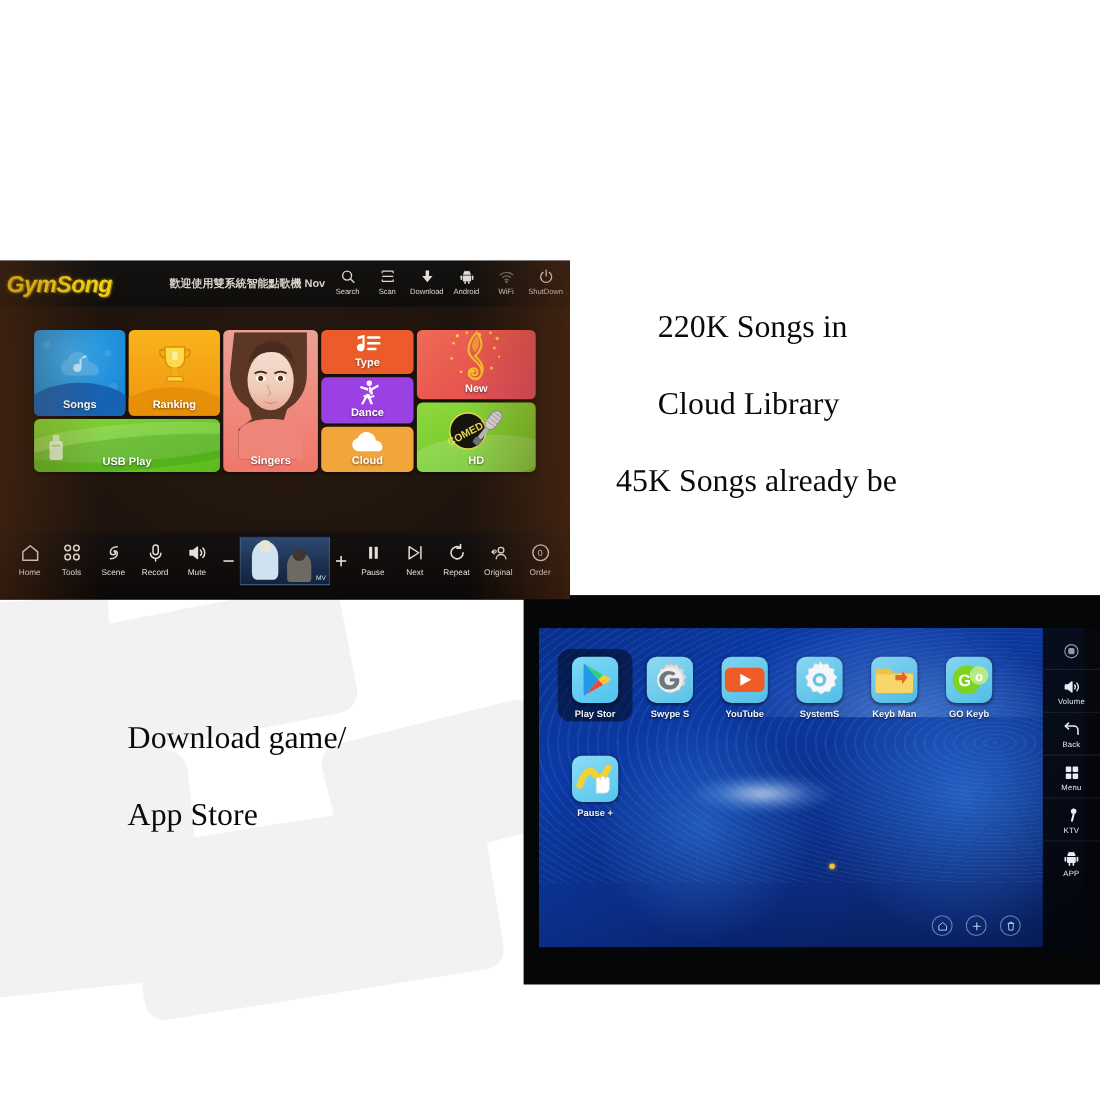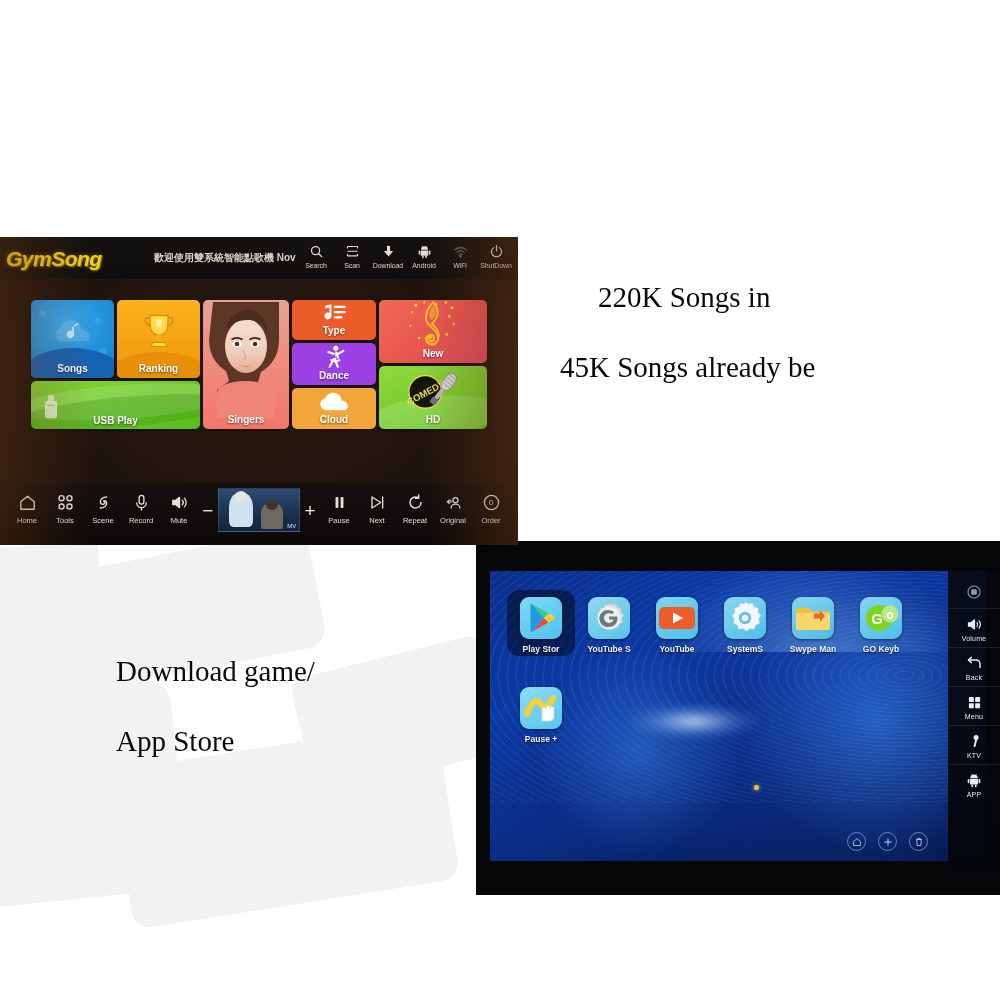--- a/index.html
+++ b/index.html
@@ -596,21 +596,21 @@
     </div>
 
     <div class="appicon" style="left:92px;top:26px;">
       <span class="sq gsettings">
         <svg width="42" height="42" viewBox="0 0 42 42">
           <path d="M21 5l3 2.6 3.9-.8 1.7 3.6 3.9.9-.3 4 2.8 2.8-2.2 3.4 1 3.9-3.6 1.7-1.4 3.7-4-.4-3.2 2.4-3.2-2.4-4 .4-1.4-3.7-3.6-1.7 1-3.9-2.2-3.4 2.8-2.8-.3-4 3.9-.9 1.7-3.6 3.9.8z" fill="#d7dce0" stroke="#b7bfc6" stroke-width=".8"></path>
           <circle cx="21" cy="21" r="11.5" fill="#eceff1"></circle>
           <path d="M21 13.2c2.1 0 3.9.8 5.2 2l-2.2 2.1a4.9 4.9 0 1 0 1.6 5.2H21v-2.9h8.3c.1.6.2 1.2.2 1.9 0 4.8-3.3 8.3-8.5 8.3a8.4 8.4 0 1 1 0-16.6z" fill="#6f767c"></path>
         </svg>
       </span>
-      <span class="nm">YouTube S</span>
+      <span class="nm">Swype S</span>
     </div>
 
     <div class="appicon" style="left:160px;top:26px;">
       <span class="sq youtube">
         <svg width="42" height="42" viewBox="0 0 42 42">
           <rect x="3" y="10" width="36" height="22" rx="5" fill="#ee5c28"></rect>
           <path d="M17 15.5l10 5.5-10 5.5z" fill="#ffffff"></path>
         </svg>
       </span>
       <span class="nm">YouTube</span>
@@ -628,21 +628,21 @@
     </div>
 
     <div class="appicon" style="left:296px;top:26px;">
       <span class="sq filemgr">
         <svg width="42" height="42" viewBox="0 0 42 42">
           <path d="M4 11h13l3 3.5h18V31a2 2 0 0 1-2 2H6a2 2 0 0 1-2-2z" fill="#f2c03e"></path>
           <path d="M4 16h34v15a2 2 0 0 1-2 2H6a2 2 0 0 1-2-2z" fill="#f7d66b"></path>
           <path d="M28 13l5 6-5 6v-3.6h-6v-4.8h6z" fill="#e8642b"></path>
         </svg>
       </span>
-      <span class="nm">Swype Man</span>
+      <span class="nm">Keyb Man</span>
     </div>
 
     <div class="appicon" style="left:364px;top:26px;">
       <span class="sq gokeyb">
         <svg width="42" height="42" viewBox="0 0 42 42">
           <circle cx="19" cy="21" r="13" fill="#7ed321"></circle>
           <circle cx="30" cy="17" r="8.5" fill="#b8e986"></circle>
           <text x="17" y="27" font-family="Liberation Sans, sans-serif" font-size="15" font-weight="bold" fill="#ffffff" text-anchor="middle">G</text>
           <text x="30" y="22" font-family="Liberation Sans, sans-serif" font-size="12" font-weight="bold" fill="#ffffff" text-anchor="middle">o</text>
         </svg>
@@ -750,19 +750,20 @@
         </svg>
       </span>
       <span class="lbl">APP</span>
     </div>
 
   </div>
 </div>
 
 <div class="prose" id="txt-right">
   <span class="ind">220K Songs in</span>
+  <span class="ind">Cloud Library</span>
   <span class="flush">45K Songs already be</span>
 </div>
 
 <div class="prose" id="txt-left">
   <span>Download game/</span>
   <span>App Store</span>
 </div>
 
 </body></html>

